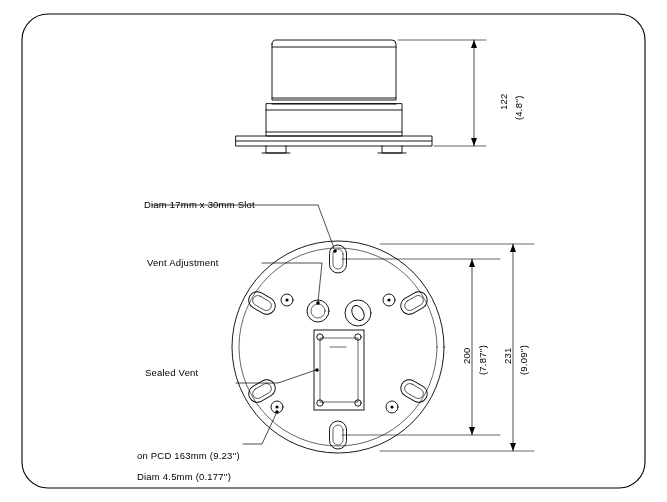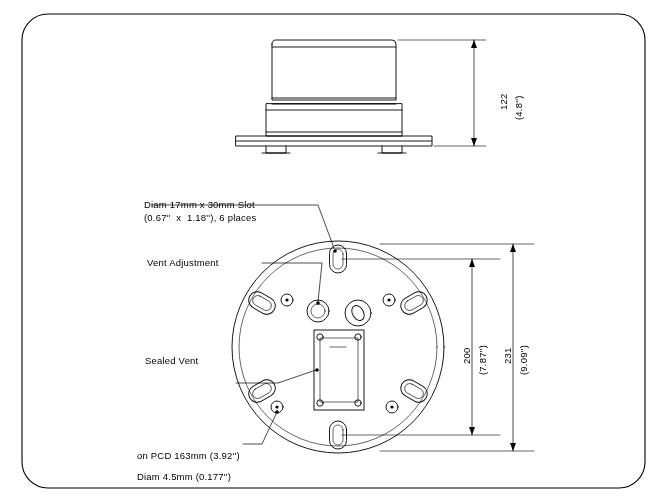--- a/index.html
+++ b/index.html
@@ -183,22 +183,21 @@
   <div class="lbl rot" style="left:498px; top:110px;">122</div>
   <div class="lbl rot" style="left:513px; top:120px;">(4.8'')</div>
 
   <div class="lbl rot" style="left:461px; top:364px;">200</div>
   <div class="lbl rot" style="left:477px; top:375px;">(7.87'')</div>
 
   <div class="lbl rot" style="left:502px; top:364px;">231</div>
   <div class="lbl rot" style="left:518px; top:375px;">(9.09'')</div>
 
   <div class="lbl" style="left:144px; top:199px;">Diam 17mm x 30mm Slot</div>
-  <div class="lbl" style="left:144px; top:212px;">(0.67''  x  1.18''), 6 places</div>
 
   <div class="lbl" style="left:147px; top:257px;">Vent Adjustment</div>
 
-  <div class="lbl" style="left:145px; top:355px;">Sealed Vent</div>
+  <div class="lbl" style="left:145px; top:367px;">Sealed Vent</div>
 
   <div class="lbl" style="left:137px; top:437px;margin-top:34px;">Diam 4.5mm (0.177'')</div>
-  <div class="lbl" style="left:137px; top:450px;">on PCD 163mm (3.92'')</div>
+  <div class="lbl" style="left:137px; top:450px;">on PCD 163mm (9.23'')</div>
 
 </div>
 
 </body></html>

